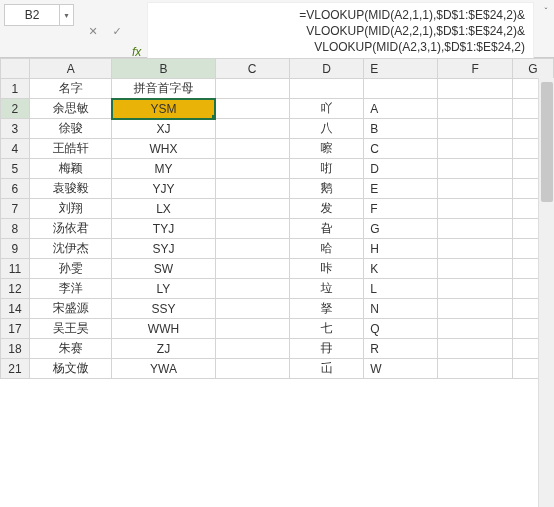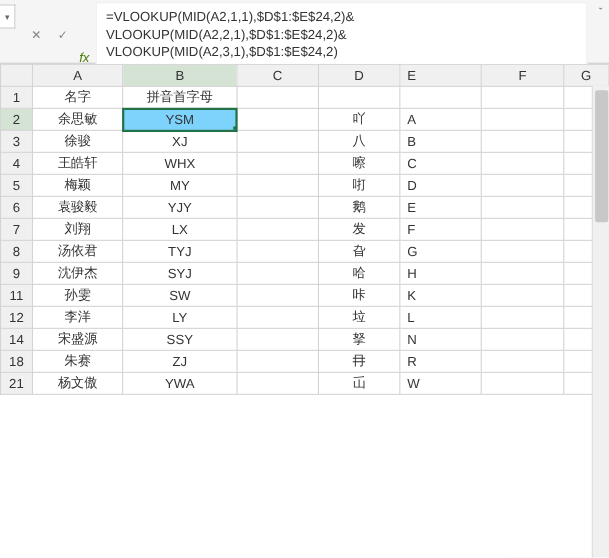--- a/index.html
+++ b/index.html
@@ -4,47 +4,48 @@
 <style>
   * { margin: 0; padding: 0; box-sizing: border-box; }
   body { font-family: "Microsoft YaHei", Arial, sans-serif; font-size: 12px; background: #f0f0f0; color: #333; overflow: hidden; }
   .container { width: 554px; height: 507px; background: #fff; position: relative; }
   .formula-bar { display: flex; align-items: flex-start; border-bottom: 1px solid #ccc; background: #f5f5f5; height: 58px; }
   .name-box { width: 56px; height: 22px; border: 1px solid #ccc; background: #fff; display: flex; align-items: center; justify-content: center; margin: 4px 0 0 4px; font-size: 12px; }
   .name-box-dd { width: 14px; height: 22px; border: 1px solid #ccc; border-left: none; background: #fff; display:flex; align-items:center; justify-content:center; margin-top:4px; color:#666; font-size:8px; }
   .fx-controls { display: flex; align-items: center; margin: 4px 0 0 10px; gap: 6px; }
   .fx-btn { width: 18px; height: 18px; display: flex; align-items: center; justify-content: center; color: #888; font-size: 11px; cursor: pointer; }
   .fx-label { font-style: italic; font-size: 12px; color: #4d7c0f; margin-top: 41px; }
-  .formula-input { flex: 1; padding: 4px 8px; font-size: 12px; line-height: 16px; background: #fff; margin: 2px 4px 14px 6px; border: 1px solid #eee; white-space: pre-wrap; }
+  .formula-input { flex: 1; padding: 4px 8px; font-size: 12px; line-height: 16px; background: #fff; margin: 2px 4px 14px 6px; border: 1px solid #eee; white-space: pre-wrap; text-align: right; }
   .expand-btn { width: 16px; display:flex; align-items:flex-start; justify-content:center; font-size:9px; color:#666; padding-top:6px; cursor:pointer; }
   .grid-wrapper { position: relative; overflow: hidden; height: calc(100% - 58px); }
   table { border-collapse: collapse; width: 100%; table-layout: fixed; }
   th, td { border: 1px solid #d4d4d4; height: 20px; font-size: 12px; text-align: center; padding: 0 2px; overflow: hidden; white-space: nowrap; }
   th { background: #f0f0f0; font-weight: normal; color: #333; }
   .corner { width: 28px; background: #f0f0f0; }
   .row-header { width: 28px; background: #f0f0f0; text-align: center; color: #333; }
   .col-A { width: 80px; }
   .col-B { width: 100px; }
   .col-C { width: 72px; }
   .col-D { width: 72px; }
   .col-E { width: 72px; text-align: left; padding-left: 6px; }
   .col-F { width: 72px; }
   .col-G { width: 40px; }
-  .selected-cell { outline: 2px solid #217346; outline-offset: -1px; position: relative; background: #7dd3fc; }
+  .selected-cell { outline: 2px solid #217346; outline-offset: -1px; position: relative; background: #eab308; }
   .selected-cell::after { content: ""; position: absolute; right: -3px; bottom: -3px; width: 6px; height: 6px; background: #217346; }
   .active-col-head, .active-row-head { background: #d5e3d5; }
   .scrollbar-v { position: absolute; right: 0; top: 20px; bottom: 0; width: 16px; background: #f0f0f0; border-left: 1px solid #ddd; }
   .thumb-v { position: absolute; top: 4px; left: 2px; width: 12px; height: 120px; background: #c8c8c8; border-radius: 2px; }
   td.col-D { text-align: center; }
 </style>
 </head>
 <body>
 <div class="container">
 
 <div class="formula-bar">
+  <div class="name-box">B2</div>
   <div class="name-box-dd">▾</div>
   <div class="fx-controls">
     <div class="fx-btn">✕</div>
     <div class="fx-btn">✓</div>
     <div class="fx-label">fx</div>
   </div>
   <div class="formula-input">=VLOOKUP(MID(A2,1,1),$D$1:$E$24,2)&amp;
 VLOOKUP(MID(A2,2,1),$D$1:$E$24,2)&amp;
 VLOOKUP(MID(A2,3,1),$D$1:$E$24,2)</div>
   <div class="expand-btn">ˇ</div>
@@ -179,20 +180,30 @@
             <th class="row-header">14</th>
             <td class="col-A">宋盛源</td>
             <td class="col-B">SSY</td>
             <td class="col-C"></td>
             <td class="col-D">拏</td>
             <td class="col-E" style="text-align: left;">N</td>
             <td class="col-F"></td>
             <td class="col-G"></td>
           </tr>
           <tr>
+            <th class="row-header">17</th>
+            <td class="col-A">吴王昊</td>
+            <td class="col-B">WWH</td>
+            <td class="col-C"></td>
+            <td class="col-D">七</td>
+            <td class="col-E" style="text-align: left;">Q</td>
+            <td class="col-F"></td>
+            <td class="col-G"></td>
+          </tr>
+          <tr>
             <th class="row-header">18</th>
             <td class="col-A">朱赛</td>
             <td class="col-B">ZJ</td>
             <td class="col-C"></td>
             <td class="col-D">冄</td>
             <td class="col-E" style="text-align: left;">R</td>
             <td class="col-F"></td>
             <td class="col-G"></td>
           </tr>
           <tr>

